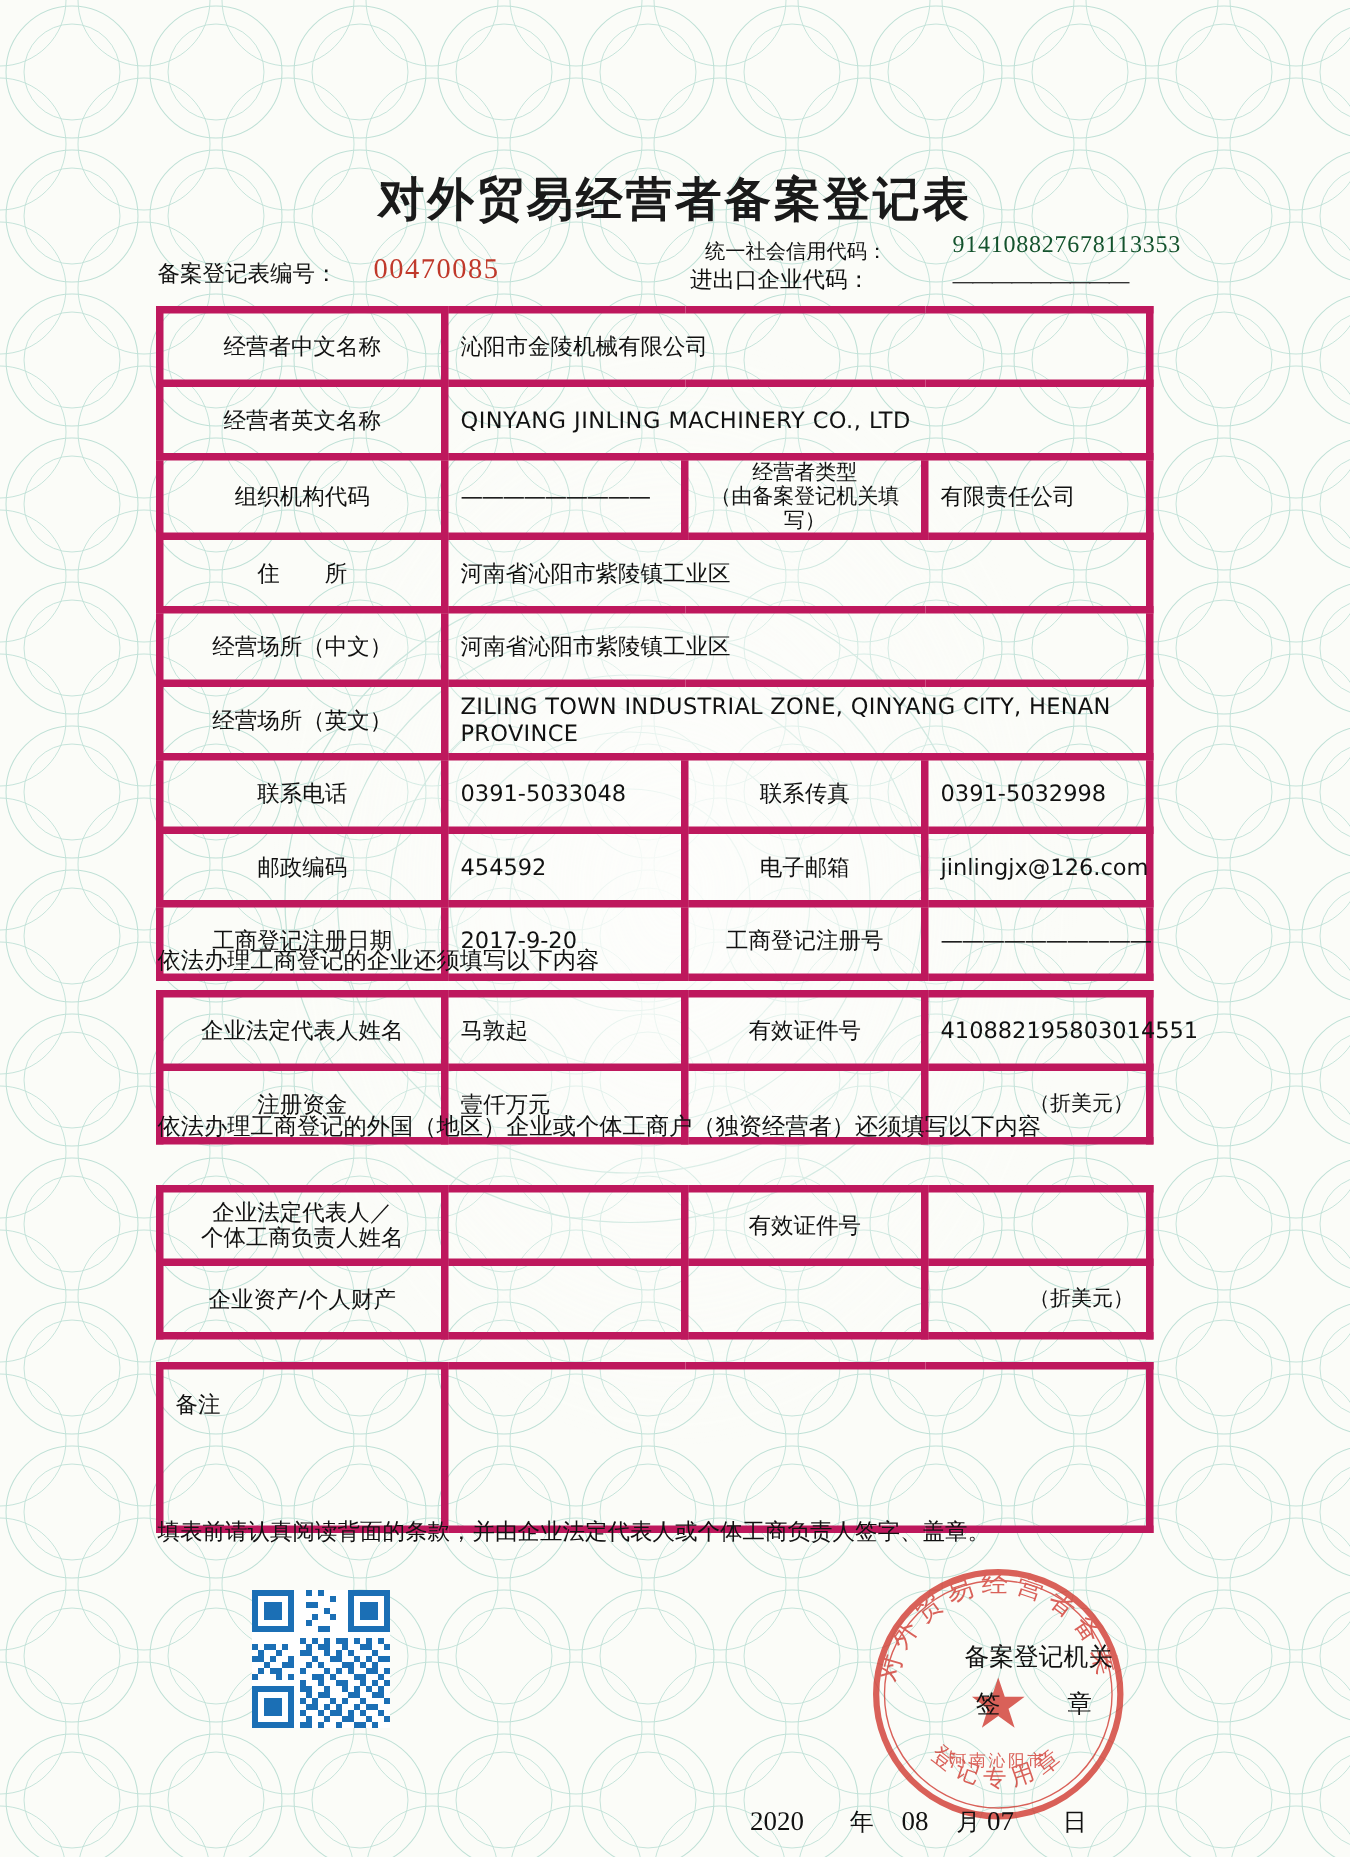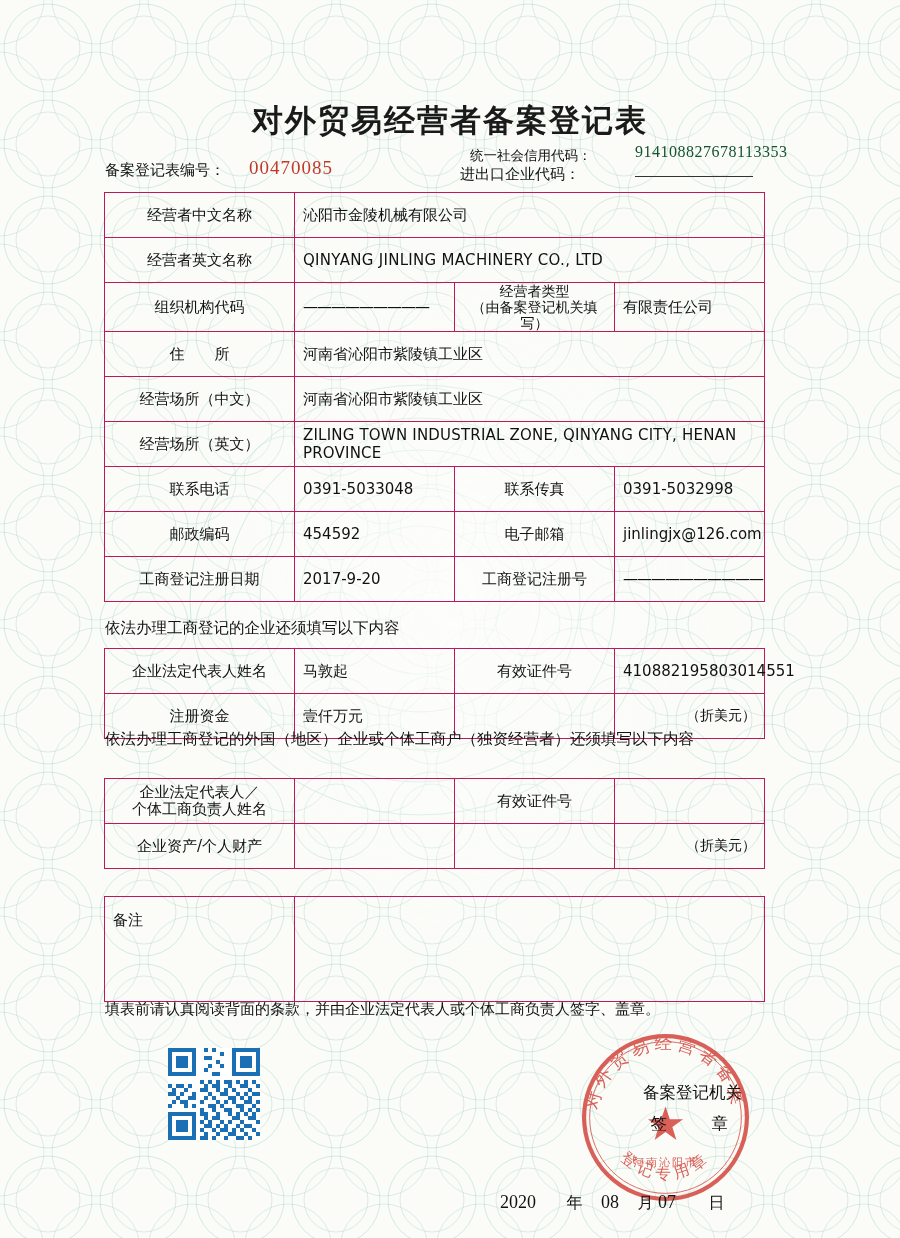--- a/index.html
+++ b/index.html
@@ -23,20 +23,21 @@
   #guilloche {
     position: absolute;
     inset: 0;
     pointer-events: none;
     opacity: 0.55;
   }
   #content {
     position: absolute;
     inset: 0;
     padding: 0;
+    margin-top: 12px;
   }
 
   .doc-title {
     position: absolute;
     top: 100px;
     left: 0;
     width: 900px;
     text-align: center;
     font-family: "DejaVu Sans", sans-serif;
     font-weight: bold;
@@ -108,21 +109,21 @@
 
   table.grid {
     position: absolute;
     left: 104px;
     width: 660px;
     border-collapse: collapse;
     table-layout: fixed;
     background: transparent;
   }
   table.grid td {
-    border: 1px solid #be185d;
+    border: 5px solid #be185d;
     height: 44px;
     padding: 0 8px;
     font-size: 15px;
     color: #111;
     font-family: "DejaVu Sans", sans-serif;
     vertical-align: middle;
   }
   td.lbl {
     text-align: center;
     font-size: 15px;

